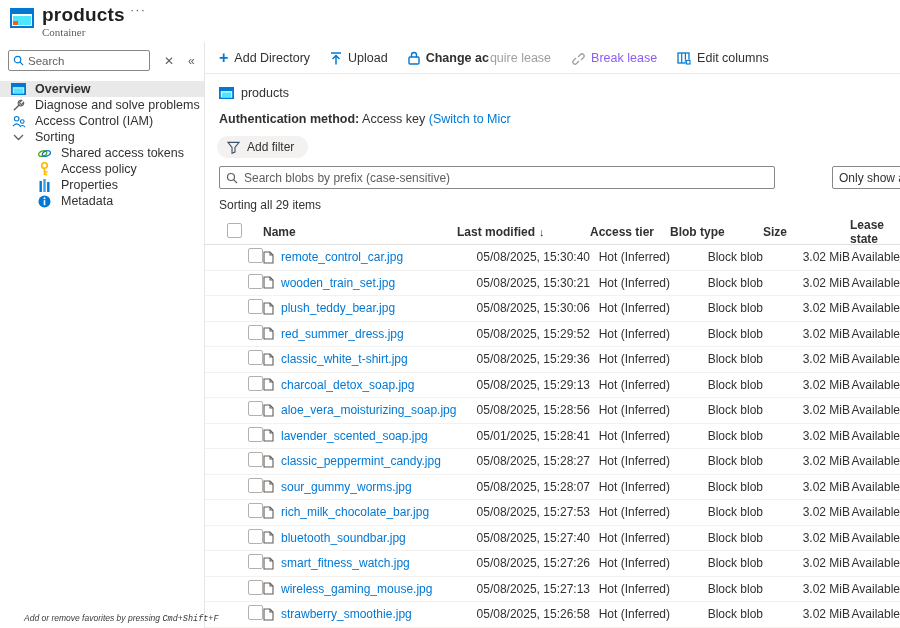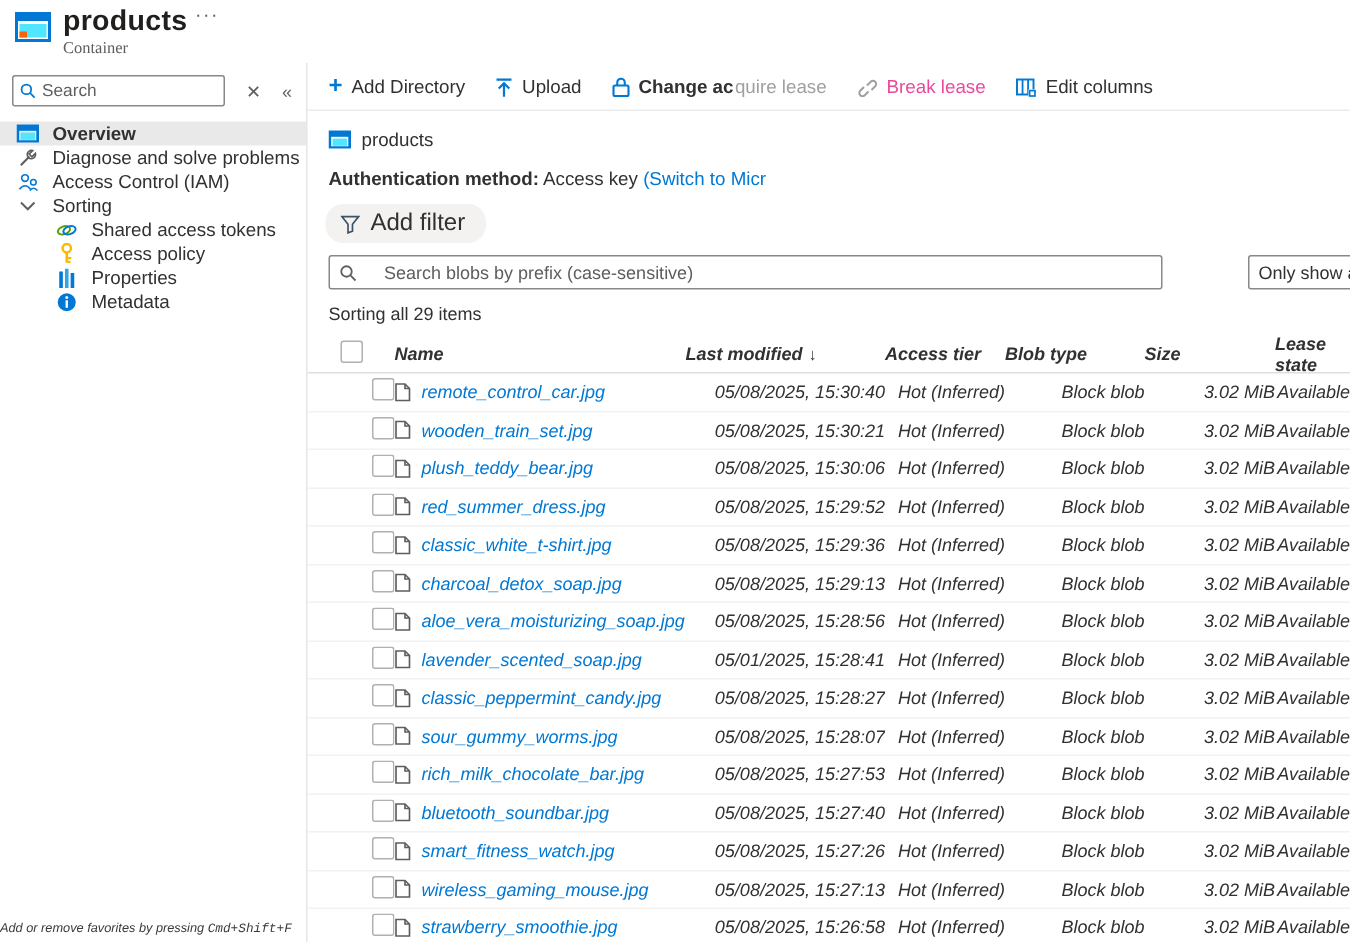--- a/index.html
+++ b/index.html
@@ -25,52 +25,52 @@
     display: flex; align-items: center; padding: 0 4px; background: #fff; }
   .side-search input { border: none; outline: none; width: 110px; font-size: 11.5px; margin-left: 4px;
     font-family: "Liberation Sans", sans-serif; color: #323130; }
   .side-search input::placeholder { color: #605e5c; }
   .side-glyph { color: #605e5c; font-size: 12px; margin-left: 14px; cursor: pointer; }
   .menu { margin-top: 2px; }
   .menu-item { height: 16px; display: flex; align-items: center; padding-left: 10px; font-size: 12.5px; cursor: pointer; }
   .menu-item.selected { background: #e9e9e9; }
   .menu-item .mi-icon { width: 17px; display: inline-flex; justify-content: center; margin-right: 8px; flex: none; }
   .menu-item.sub { padding-left: 36px; }
-  .side-footer { position: absolute; bottom: 4px; left: 0; font-size: 8.5px; font-style: italic; color: #3b3a39; white-space: nowrap; }
+  .side-footer { position: absolute; bottom: 4px; left: 24px; font-size: 8.5px; font-style: italic; color: #3b3a39; white-space: nowrap; }
   .side-footer .keys { font-family: "Liberation Mono", monospace; font-size: 8.5px; }
 
   
   .toolbar { display: flex; align-items: center; gap: 20px; padding: 9px 0 8px 14px; border-bottom: 1px solid #edebe9; }
   .tb-btn { display: flex; align-items: center; gap: 6px; font-size: 12.5px; color: #323130; cursor: pointer; white-space: nowrap; }
-  .tb-btn.disabled { color: #ec4899; cursor: default; }
+  .tb-btn.disabled { color: #8b5cf6; cursor: default; }
   .tb-dark { font-weight: 600; color: #323130; }
   .tb-gray { color: #a19f9d; }
 
   
   .crumb-row { display: flex; align-items: center; gap: 7px; padding: 12px 0 0 14px; font-size: 12.5px; }
   .auth-row { padding: 12px 0 0 14px; font-size: 12.5px; }
   .auth-label { font-weight: bold; }
   .auth-link { color: #0078d4; cursor: pointer; }
   .filter-row { padding: 10px 0 0 12px; }
   .filter-pill { display: inline-flex; align-items: center; gap: 7px; background: #f3f2f1; border-radius: 12px;
-    padding: 4px 14px 4px 10px; font-size: 16px; cursor: pointer; }
+    padding: 4px 14px 4px 10px; font-size: 12px; cursor: pointer; }
   .search-row { display: flex; align-items: center; padding: 8px 0 0 14px; }
   .blob-search { width: 556px; flex: none; height: 23px; border: 1px solid #8a8886; border-radius: 2px;
     display: flex; align-items: center; padding: 0 6px; margin-right: 57px; }
-  .blob-search input { border: none; outline: none; flex: 1; font-size: 12px; margin-left: 18px;
+  .blob-search input { border: none; outline: none; flex: 1; font-size: 12px; margin-left: 6px;
     font-family: "Liberation Sans", sans-serif; color: #1d4ed8; }
   .blob-search input::placeholder { color: #605e5c; }
   .active-toggle { flex: none; width: 150px; height: 23px; border: 1px solid #8a8886; border-radius: 2px;
     display: flex; align-items: center; padding: 0 6px; font-size: 12px; color: #323130; cursor: pointer; white-space: nowrap; }
   .sorting-row { padding: 9px 0 0 14px; font-size: 12px; color: #323130; }
 
   
   .table { margin-top: 6px; }
   .trow, .thead { display: grid; grid-template-columns: 36px 194px 133px 80px 93px 87px auto;
-    align-items: center; padding-left: 22px; font-style: italic; }
+    align-items: center; padding-left: 22px; }
   .thead { height: 27px; border-bottom: 1px solid #e1dfdd; font-weight: bold; font-size: 12px; }
   .trow { height: 25.5px; border-bottom: 1px solid #f3f2f1; font-size: 12px; text-align: right; }
   .checkbox { width: 15px; height: 15px; border: 1px solid #b3b0ad; border-radius: 2px; background: #fff; display: inline-block; cursor: pointer; }
   .c-name { display: flex; align-items: center; gap: 7px; overflow: hidden; }
   .blob-link { color: #0078d4; text-decoration: none; cursor: pointer; white-space: nowrap; }
   .sort-arrow { font-weight: normal; font-size: 11px; margin-left: 4px; color: #323130; }
   .cell { white-space: nowrap; overflow: hidden; }
 </style>
 </head>
 <body>

